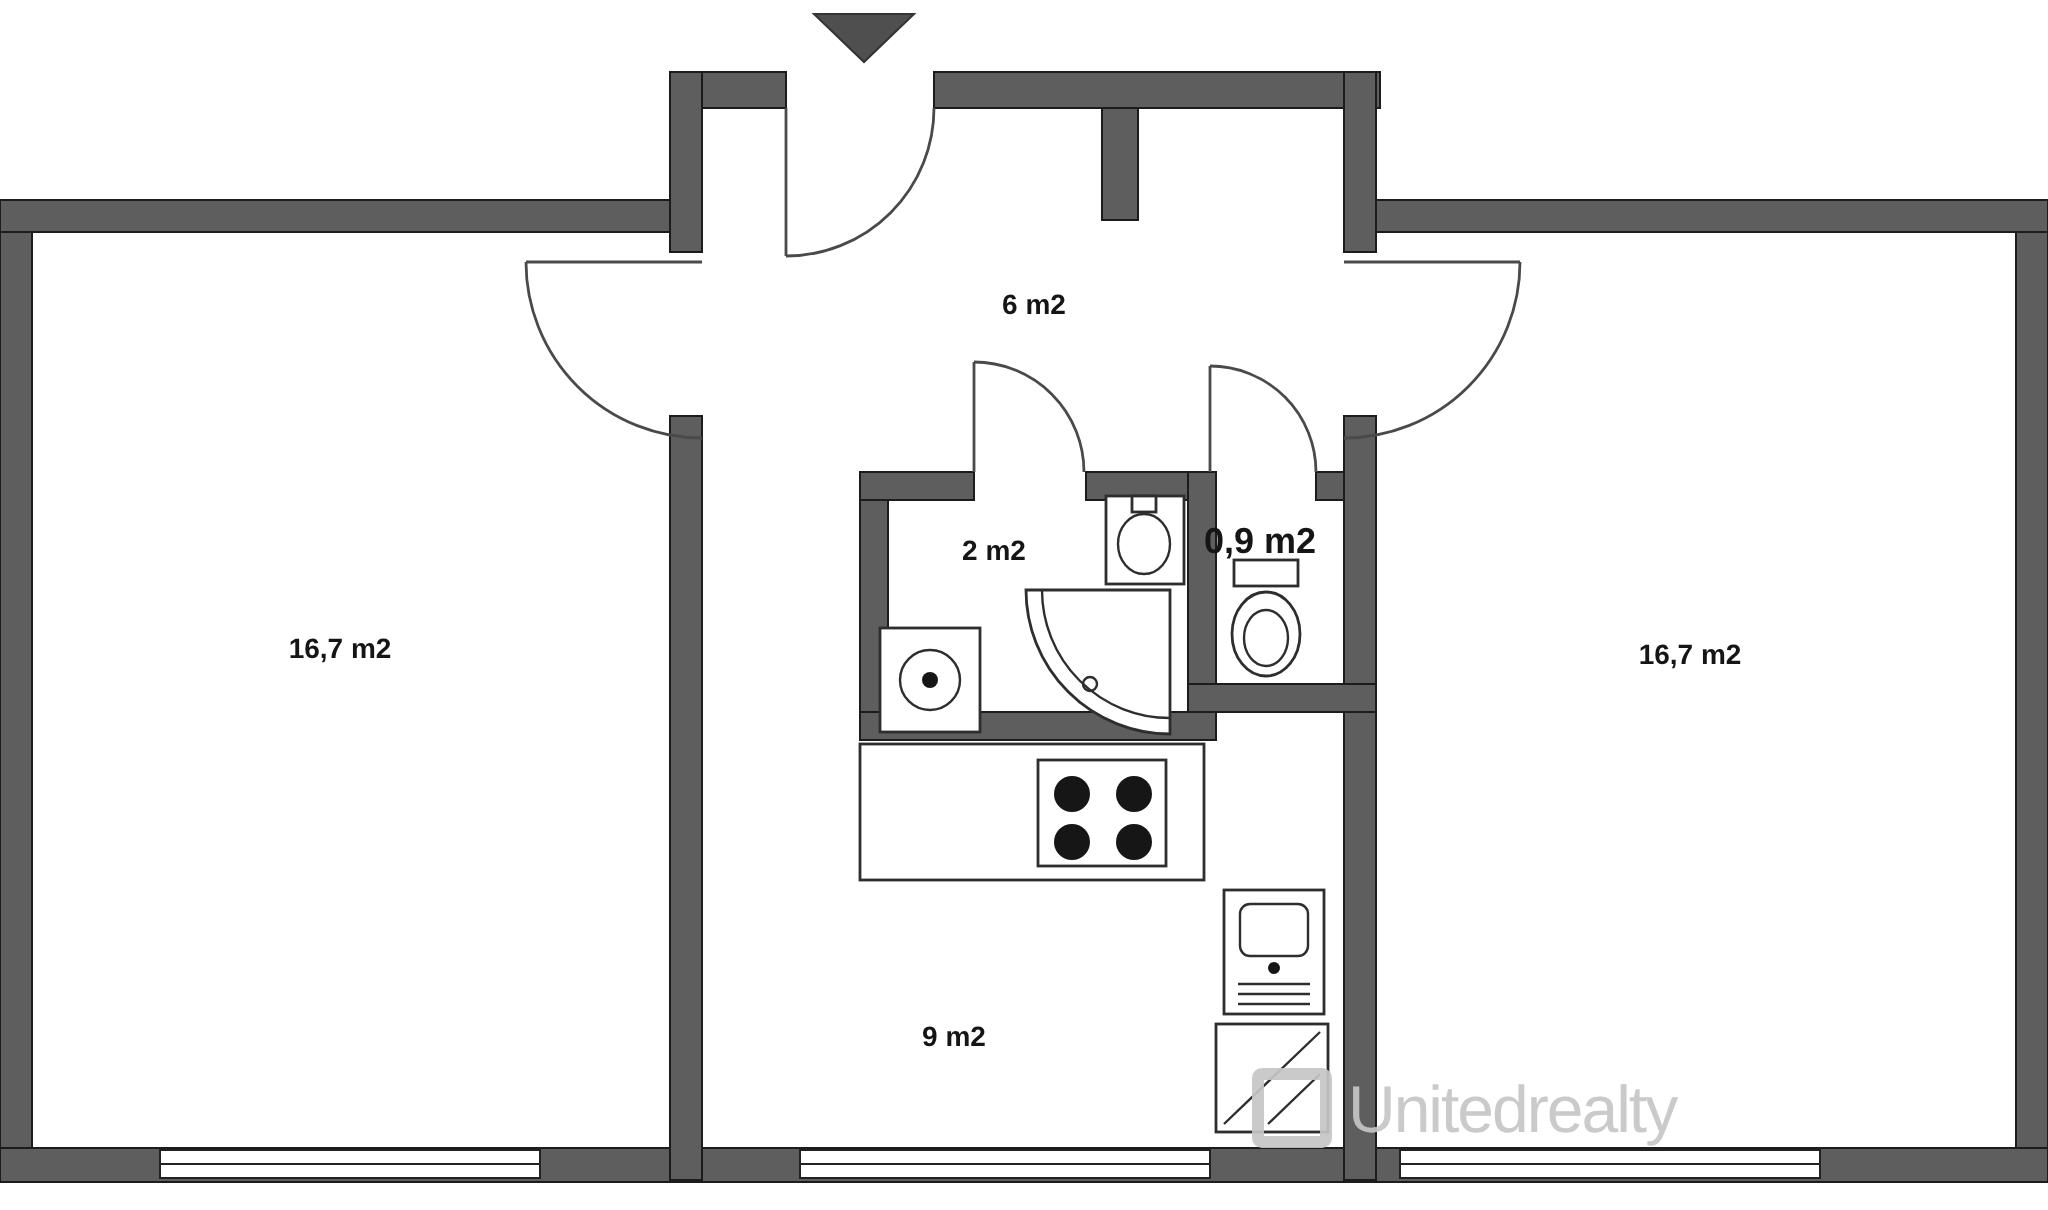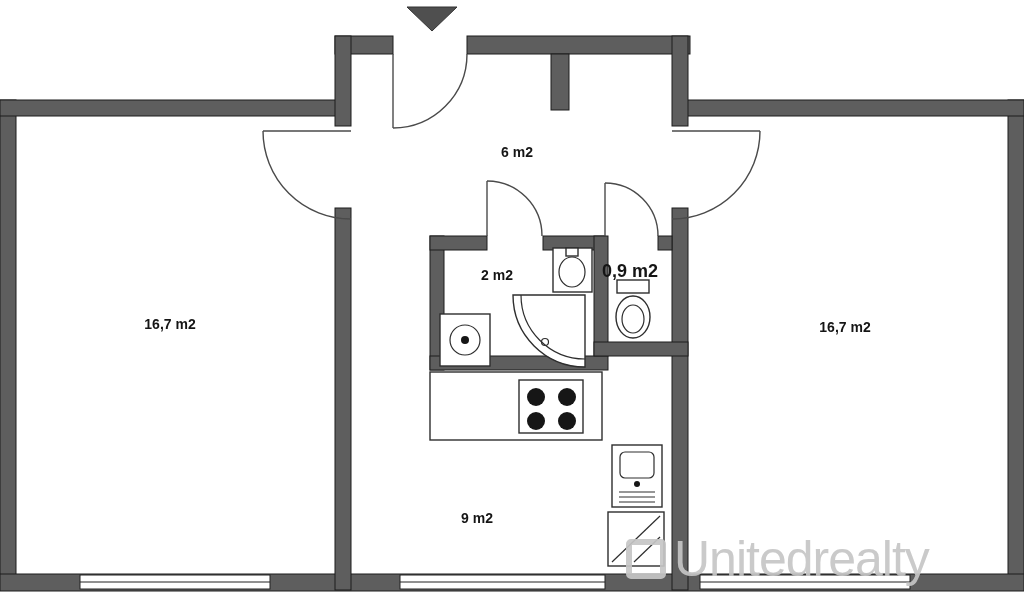--- a/index.html
+++ b/index.html
@@ -16,21 +16,21 @@
   .fixture-line{fill:none;stroke:var(--fixture-outline,#2e2e2e);stroke-width:1.2;}
   .burner{fill:#161616;stroke:none;}
   .entrance-arrow{fill:var(--entrance-arrow,#4f4f4f);stroke:#333;stroke-width:1;}
   .room-label{
     position:absolute;transform:translate(-50%,-50%);
     font-size:14px;font-weight:700;color:#151515;white-space:nowrap;z-index:3;
   }
   .room-label.small{font-size:18px;}
   .watermark{
     position:absolute;left:626px;top:534px;display:flex;align-items:center;gap:8px;
-    color:var(--watermark,#c6c6c6);font-size:50px;font-weight:500;line-height:1;
+    color:var(--watermark,#c6c6c6);font-size:33px;font-weight:500;line-height:1;
     letter-spacing:-1px;z-index:5;white-space:nowrap;opacity:.92;
   }
   .wm-logo{
     width:40px;height:40px;border:6px solid var(--watermark,#c6c6c6);
     border-radius:5px;box-sizing:border-box;flex:0 0 auto;
   }
 </style>
 </head>
 <body>
 

